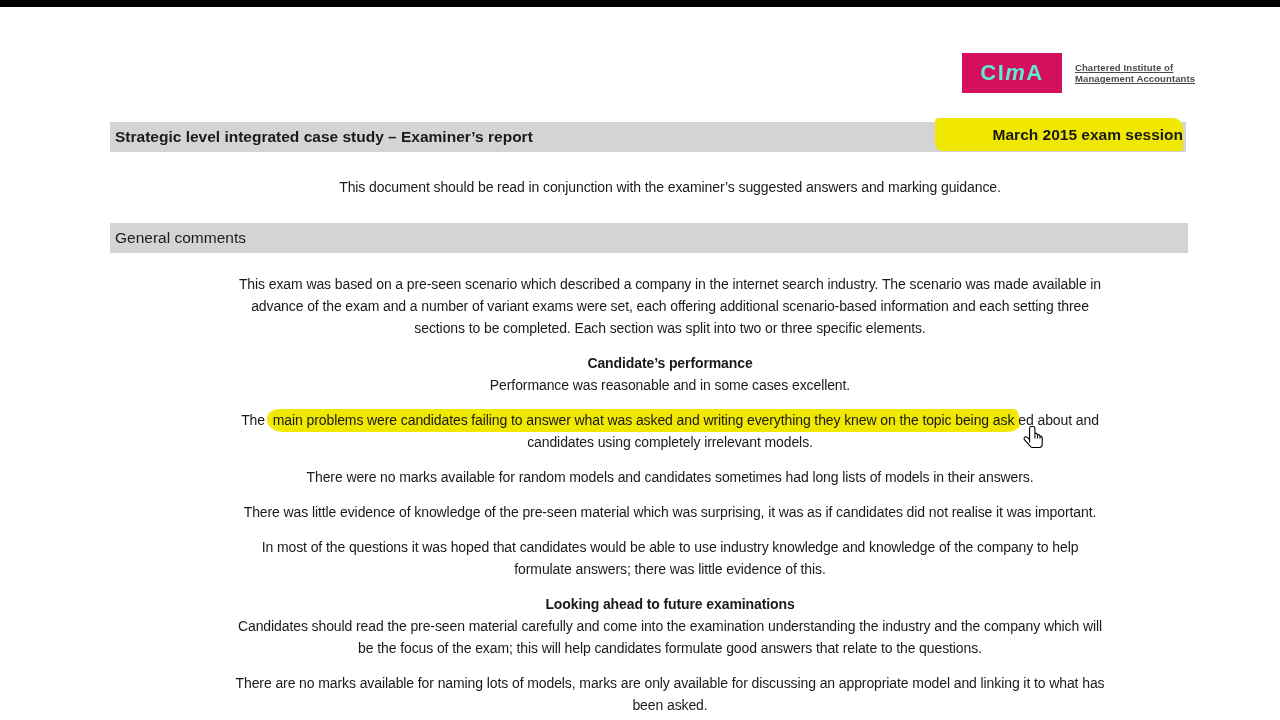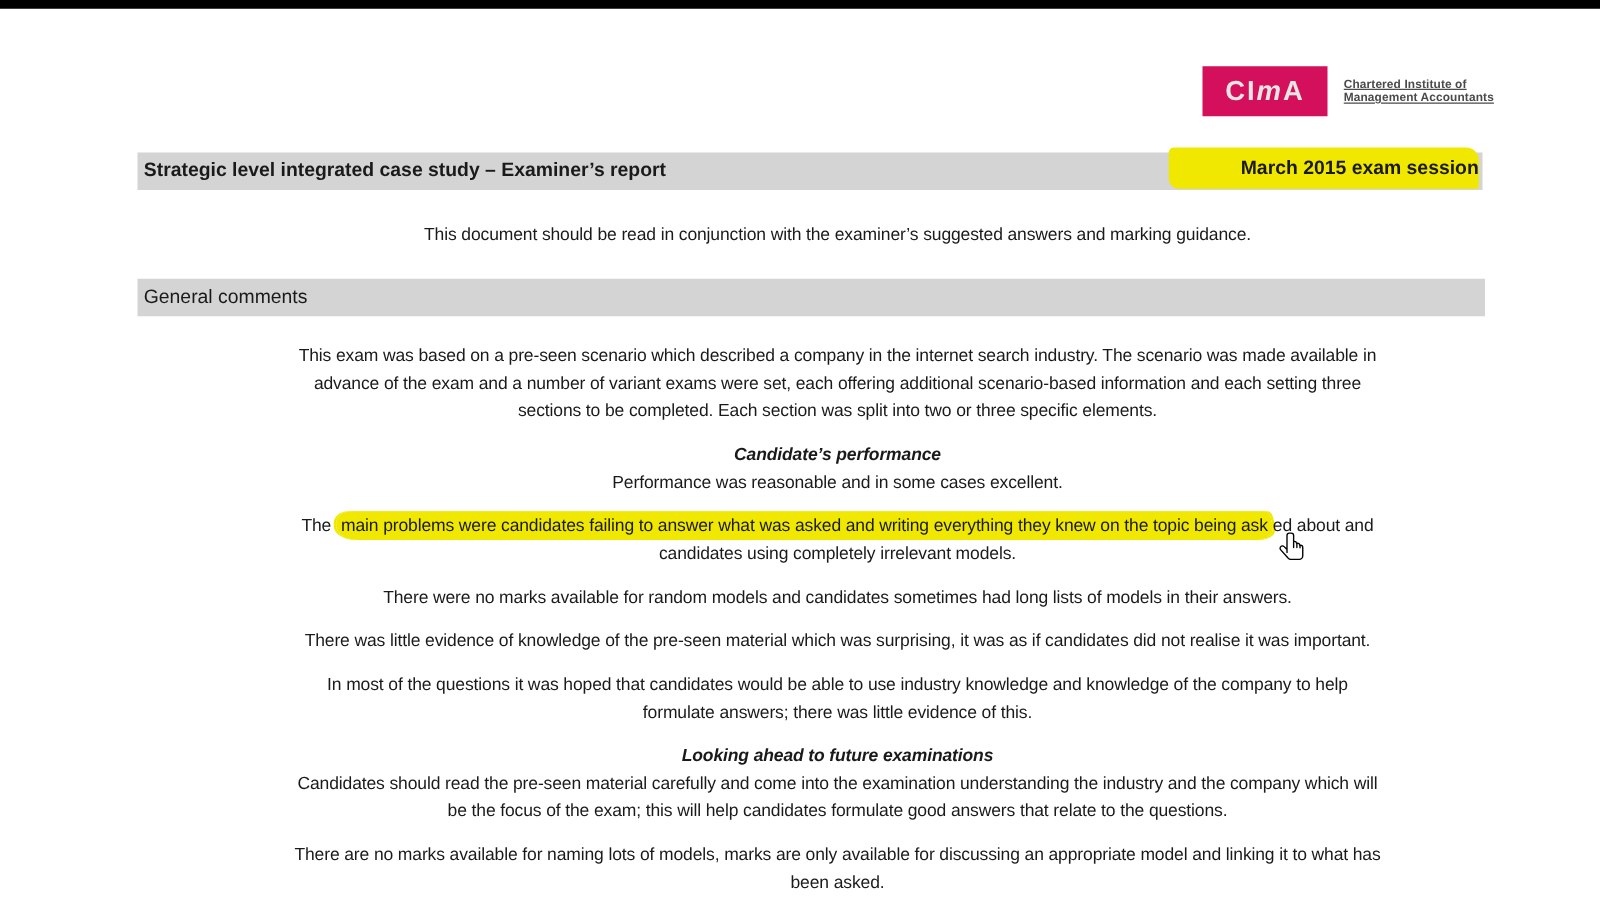--- a/index.html
+++ b/index.html
@@ -10,21 +10,21 @@
     color: #1a1a1a;
     position: relative;
   }
   .letterbox-top {
     position: absolute; left: 0; top: 0; width: 1280px; height: 7px;
     background: #000000;
   }
   
   .logo-block { position: absolute; left: 962px; top: 53px; display: flex; align-items: center; }
   .logo-box {
-    width: 100px; height: 40px; background: #d40f5c; color: #e5e5e5;
+    width: 100px; height: 40px; background: #d40f5c; color: #5eead4;
     display: flex; align-items: center; justify-content: center;
     font-size: 22px; font-weight: bold; letter-spacing: 1.5px;
   }
   .logo-box .m-ital { font-style: italic; text-transform: lowercase; font-weight: bold; }
   .logo-tagline {
     margin-left: 13px; font-size: 9.5px; line-height: 11px; color: #4a4a4a;
     font-weight: bold; letter-spacing: 0.1px; text-decoration: underline;
   }
   
   .title-bar {
@@ -43,21 +43,21 @@
     position: absolute; left: 110px; width: 1078px; height: 30px;
     background: #d4d4d4; display: flex; align-items: center; padding-left: 5px;
     font-size: 15.5px; font-weight: normal;
   }
   
   .textblock {
     position: absolute; left: 110px; width: 1120px;
     font-size: 14px; line-height: 22px; letter-spacing: -0.1px; text-align: center;
   }
   .textblock .line { white-space: nowrap; }
-  .bold { font-weight: bold; font-style: italic; }
+  .bold { font-weight: bold; }
   .hl {
     background: #f0e800;
     padding: 3px 4px 4px 4px;
     border-radius: 12px 6px 14px 18px / 10px 16px 8px 12px;
     box-shadow: 2px 0 0 #f0e800, -2px 0 0 #f0e800;
   }
   
   .cursor { position: absolute; left: 1023px; top: 425px; }
 </style>
 </head>

